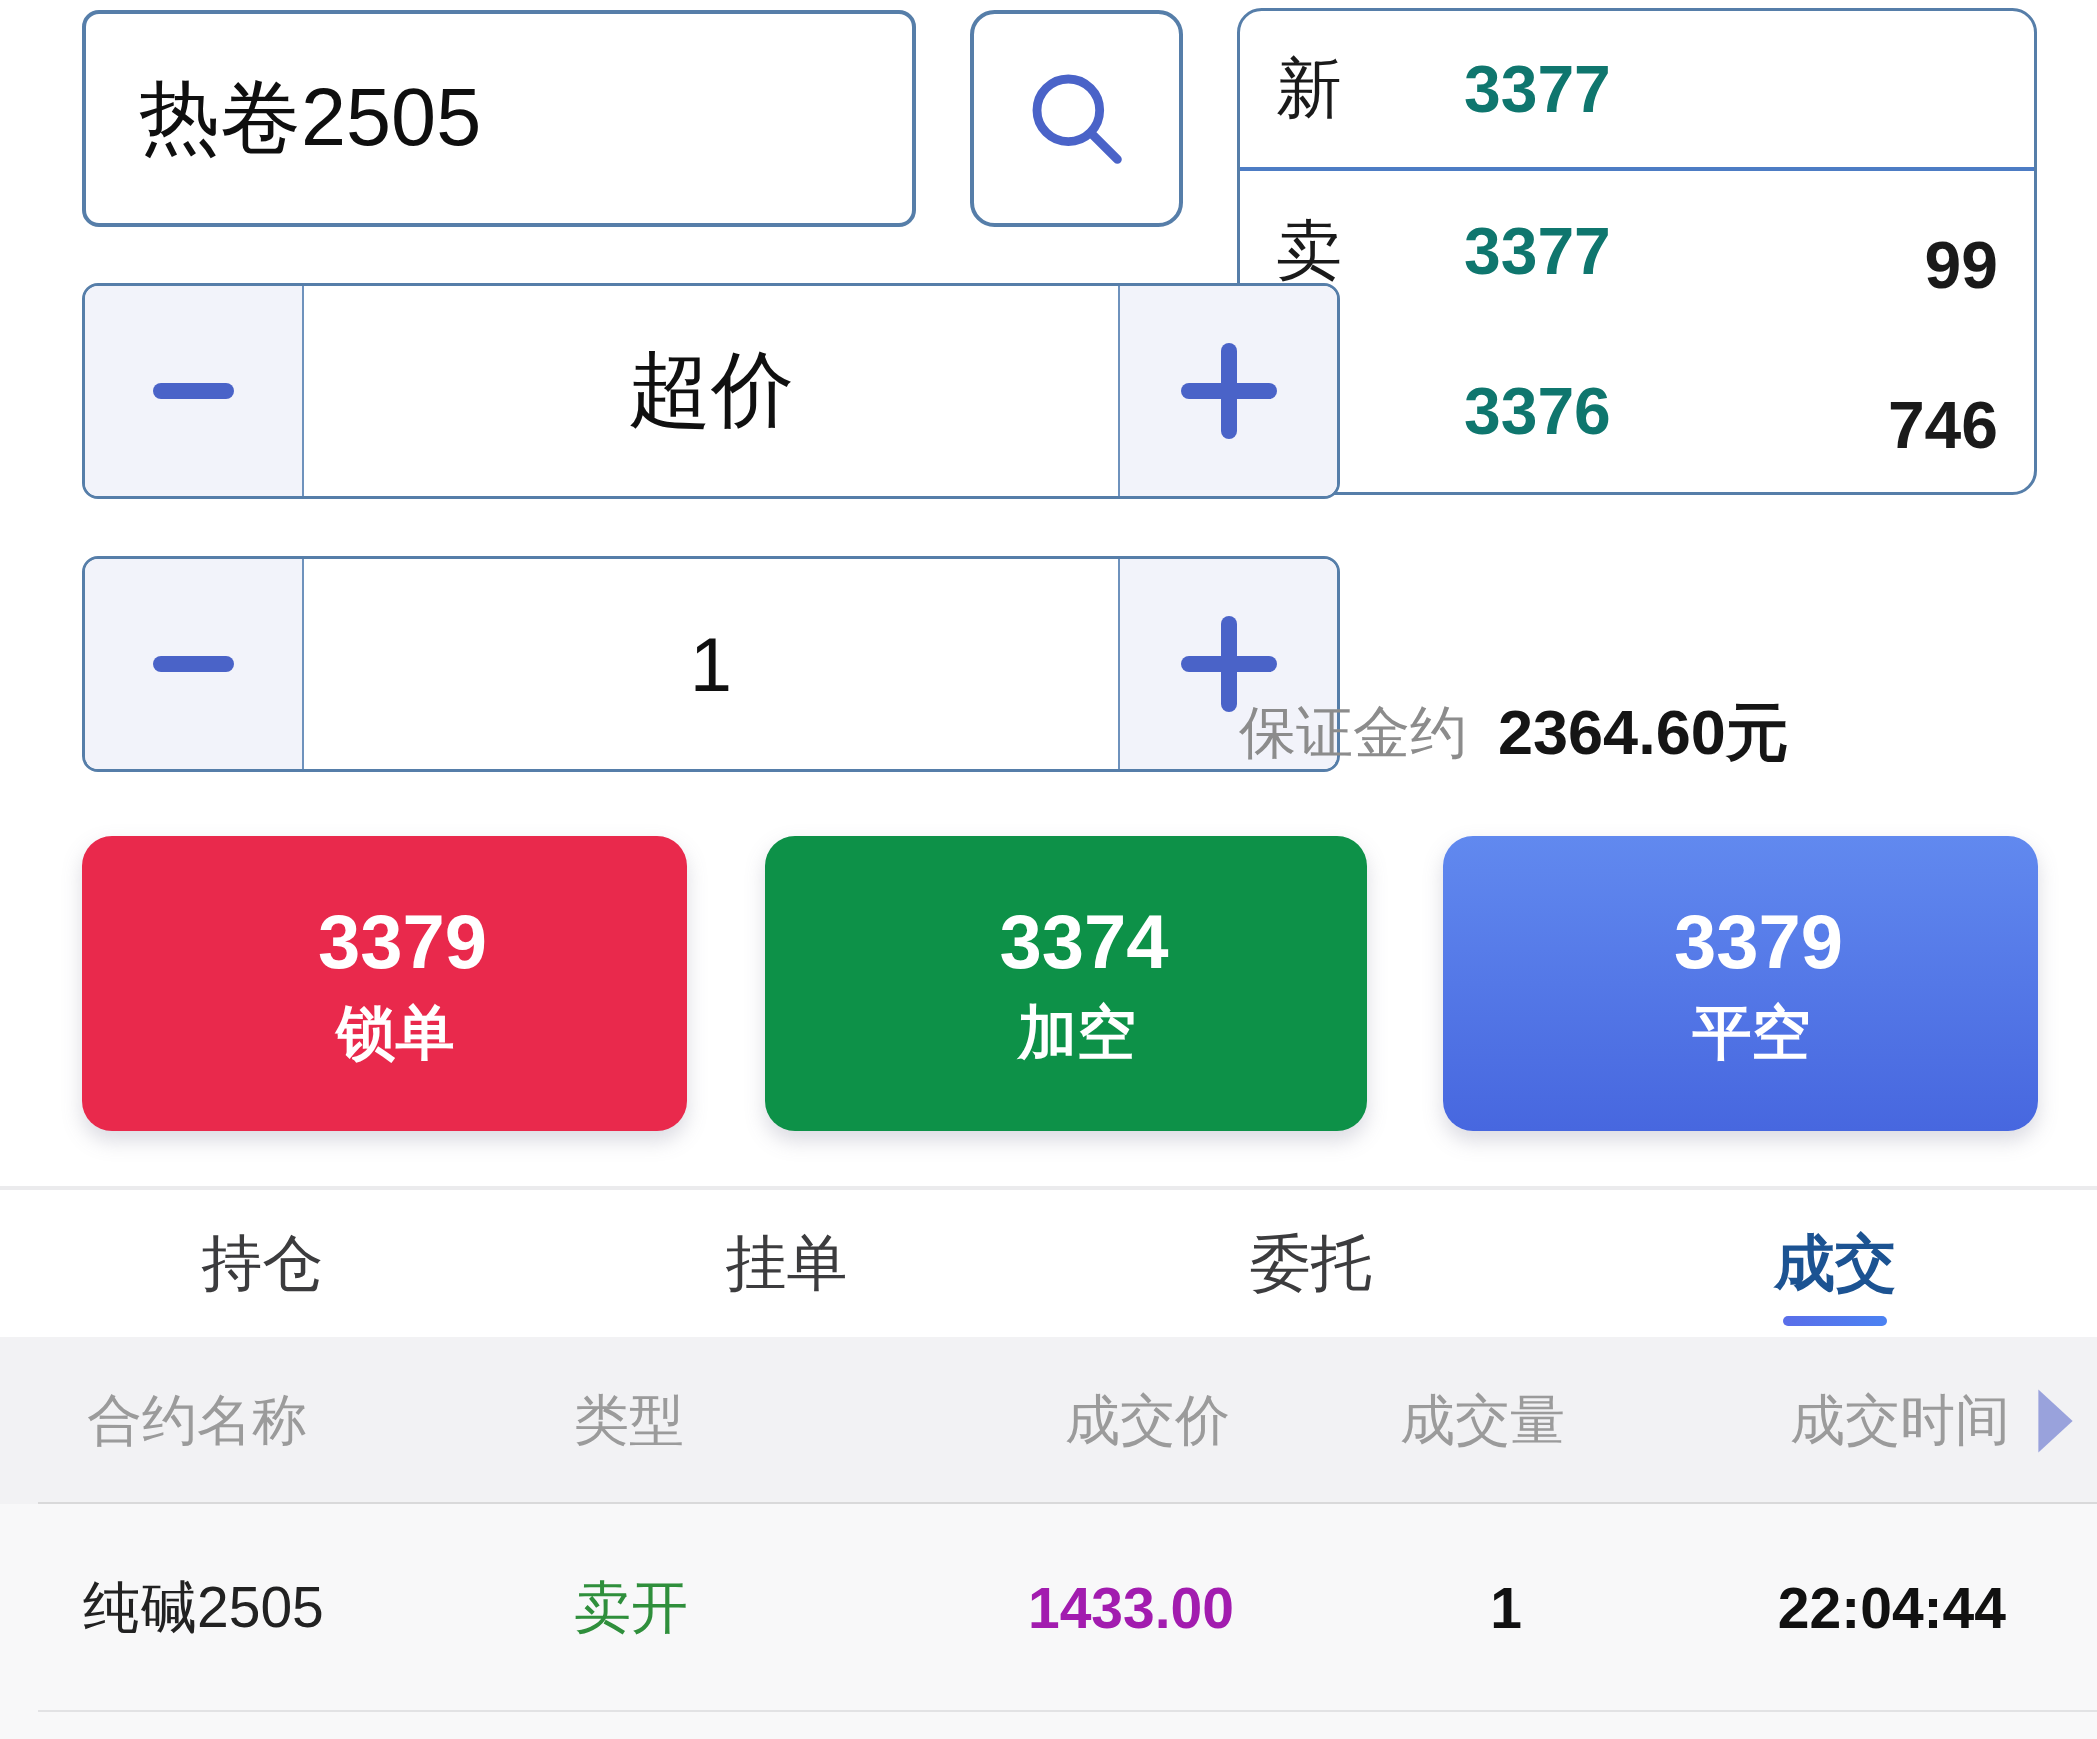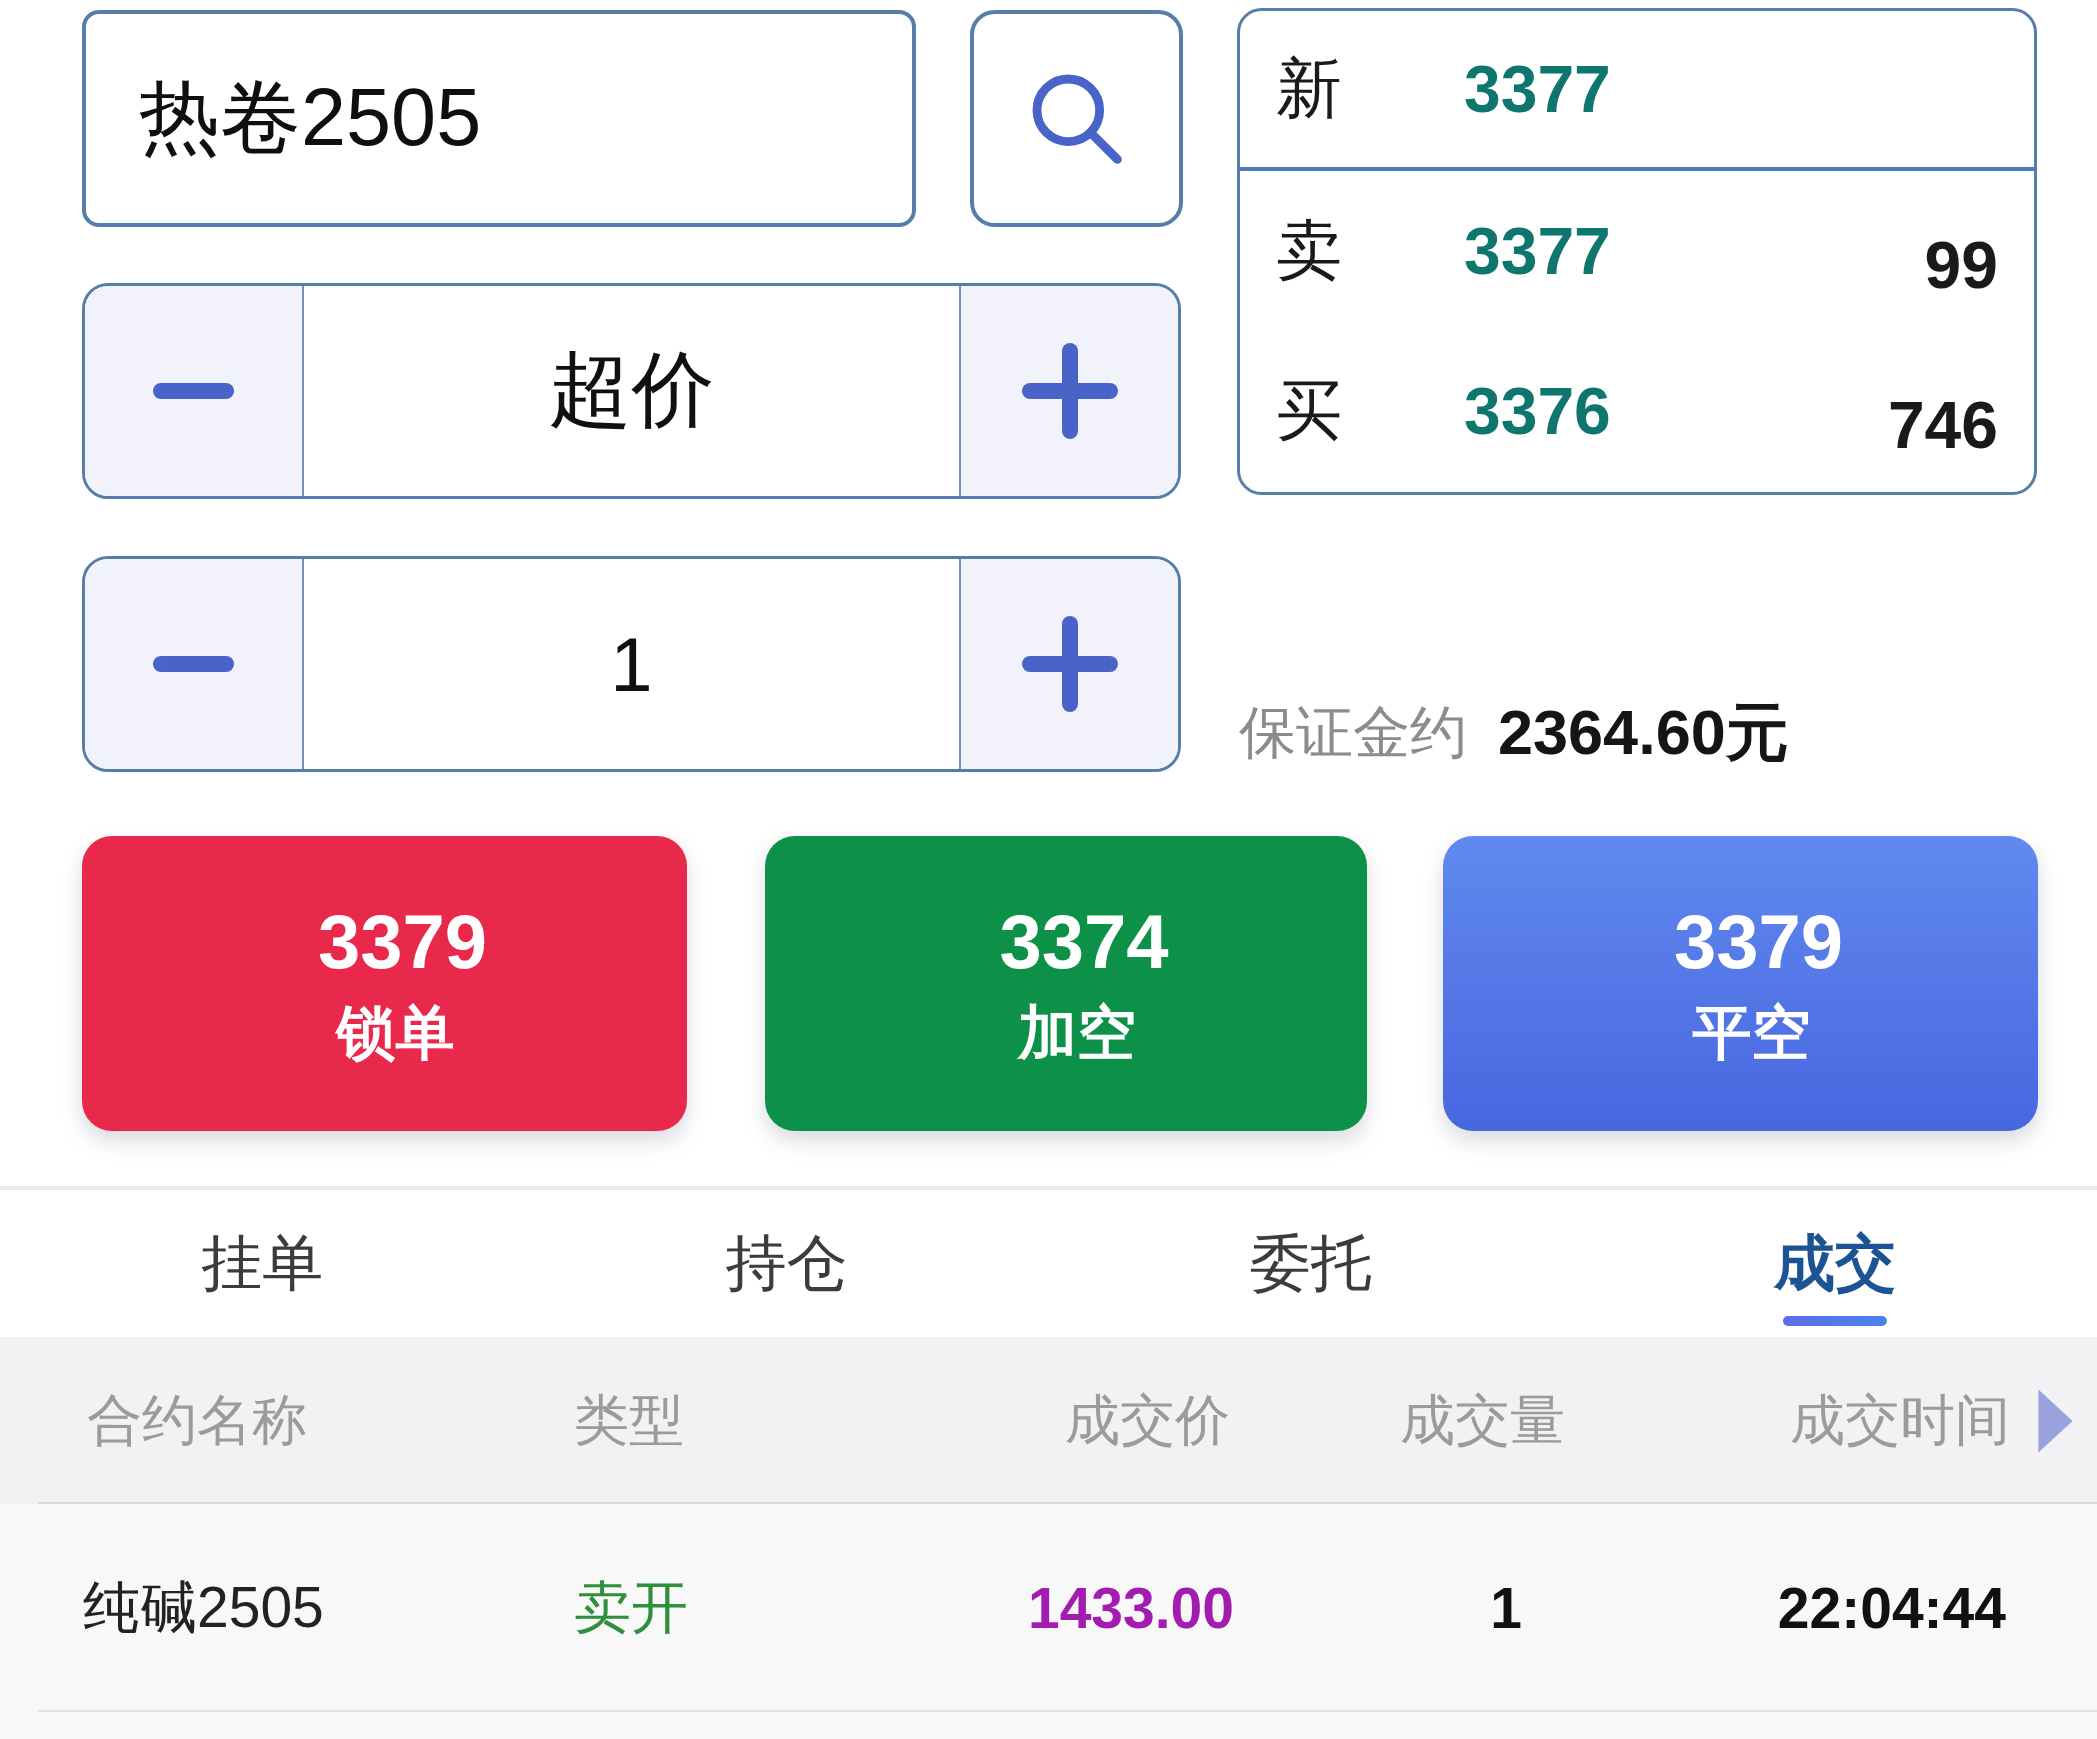--- a/index.html
+++ b/index.html
@@ -29,21 +29,21 @@
   }
   .q-row{display:flex;align-items:center;height:160px;padding:0 36px;font-size:66px;}
   .q-row .q-label{width:82px;color:#1a1a1a;}
   .q-row .q-price{margin-left:106px;color:#0f766e;font-weight:700;}
   .q-row .q-vol{margin-left:auto;color:#1a1a1a;font-weight:700;margin-top:28px;}
   .q-divider{height:3.4px;background:#4d7cc4;width:100%;}
   .q-row.first{height:156px;}
 
   
   .stepper{
-    left:82px;width:1099px;height:216px;border:3.4px solid #567ea9;border-radius:26px;
+    left:82px;width:1258px;height:216px;border:3.4px solid #567ea9;border-radius:16px;
     background:#fff;display:flex;overflow:hidden;
   }
   #price-stepper{top:283px;}
   #qty-stepper{top:556px;}
   .step-btn{width:217px;background:#f2f3fa;display:flex;align-items:center;justify-content:center;cursor:pointer;flex:none;}
   .step-btn.minus{border-right:2px solid #6e92bd;}
   .step-btn.plus{border-left:2px solid #6e92bd;}
   .step-value{flex:1;display:flex;align-items:center;justify-content:center;font-size:83px;color:#101010;background:#fff;}
   #qty-stepper .step-value{font-size:76px;}
   .bar-h{width:81px;height:16.4px;border-radius:8.2px;background:#4a63c8;}
@@ -177,24 +177,24 @@
     <span class="action-price">3374</span>
     <span class="action-label">加空</span>
   </button>
   <button id="btn-close-short" class="action-btn abs">
     <span class="action-price">3379</span>
     <span class="action-label">平空</span>
   </button>
 
   <div id="tabstrip" class="abs">
     <div class="tab">
+      <span>持仓</span>
+    </div>
+    <div class="tab">
       <span>挂单</span>
-    </div>
-    <div class="tab">
-      <span>持仓</span>
     </div>
     <div class="tab">
       <span>委托</span>
     </div>
     <div class="tab active">
       <span>成交</span>
       <span class="tab-underline"></span>
     </div>
   </div>
 

